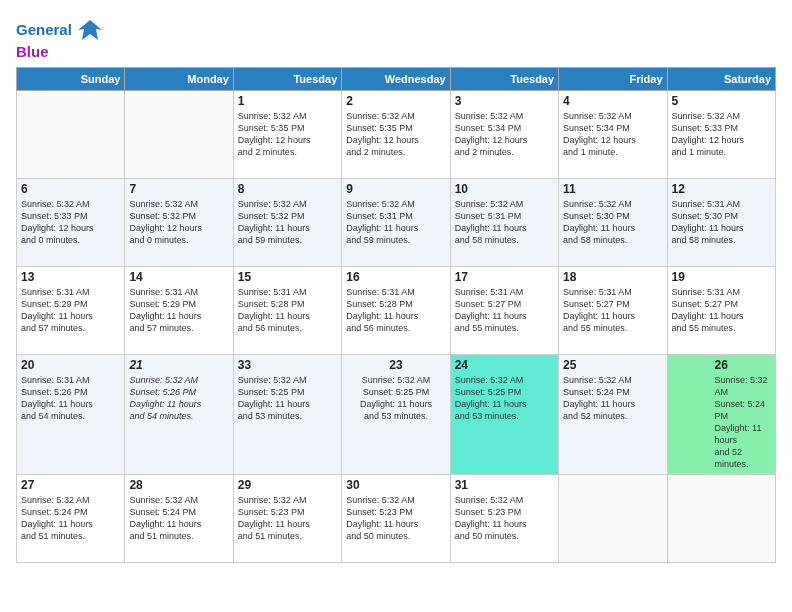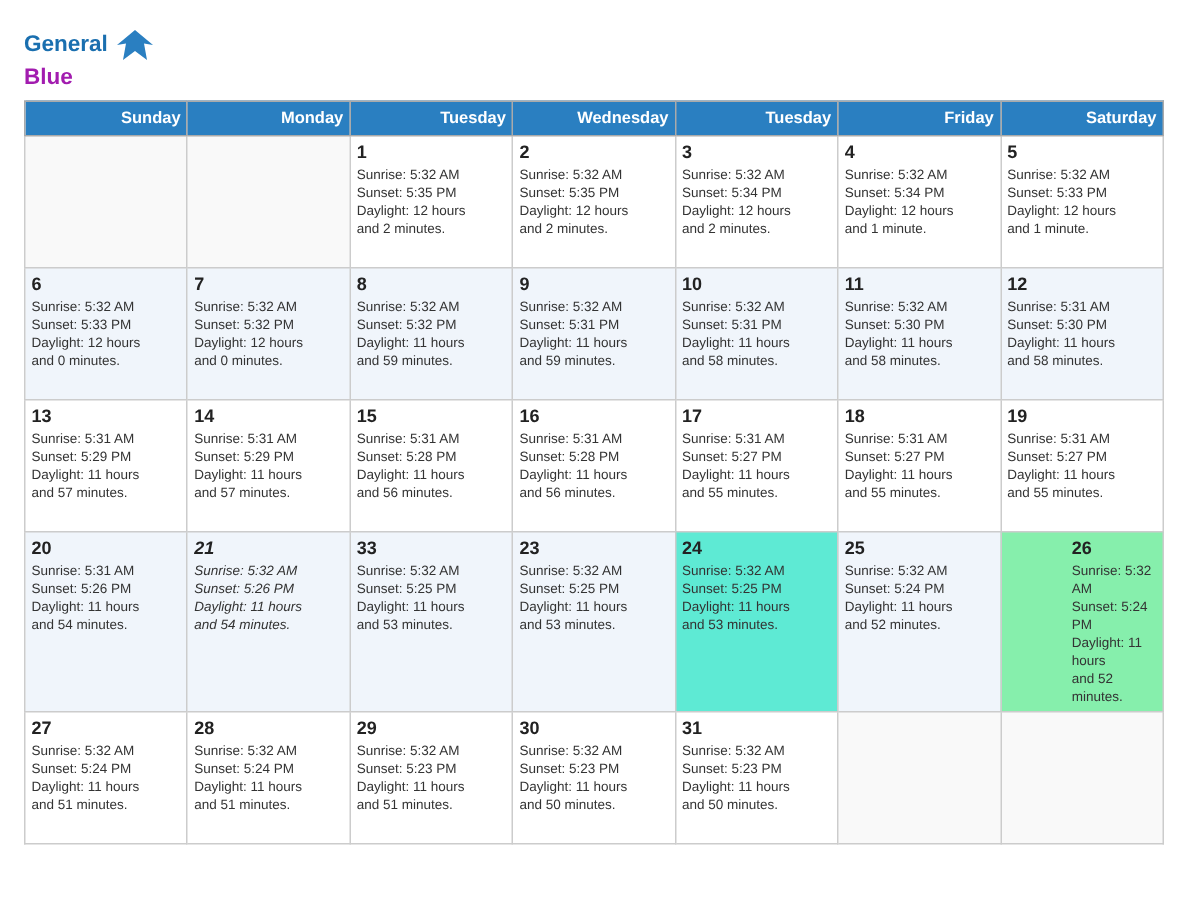--- a/index.html
+++ b/index.html
@@ -290,21 +290,21 @@
 Daylight: 11 hours
 and 54 minutes.</div>
           </td>
           <td style="background: rgb(240, 245, 251);">
             <span class="day-number">33</span>
             <div class="cell-text" style="white-space: pre-line;">Sunrise: 5:32 AM
 Sunset: 5:25 PM
 Daylight: 11 hours
 and 53 minutes.</div>
           </td>
-          <td style="background: rgb(240, 245, 251);">
+          <td style="background: rgb(240, 245, 251); text-align: center;">
             <span class="day-number">23</span>
             <div class="cell-text" style="white-space: pre-line;">Sunrise: 5:32 AM
 Sunset: 5:25 PM
 Daylight: 11 hours
 and 53 minutes.</div>
           </td>
           <td style="background: #5eead4;">
             <span class="day-number">24</span>
             <div class="cell-text" style="white-space: pre-line;">Sunrise: 5:32 AM
 Sunset: 5:25 PM

